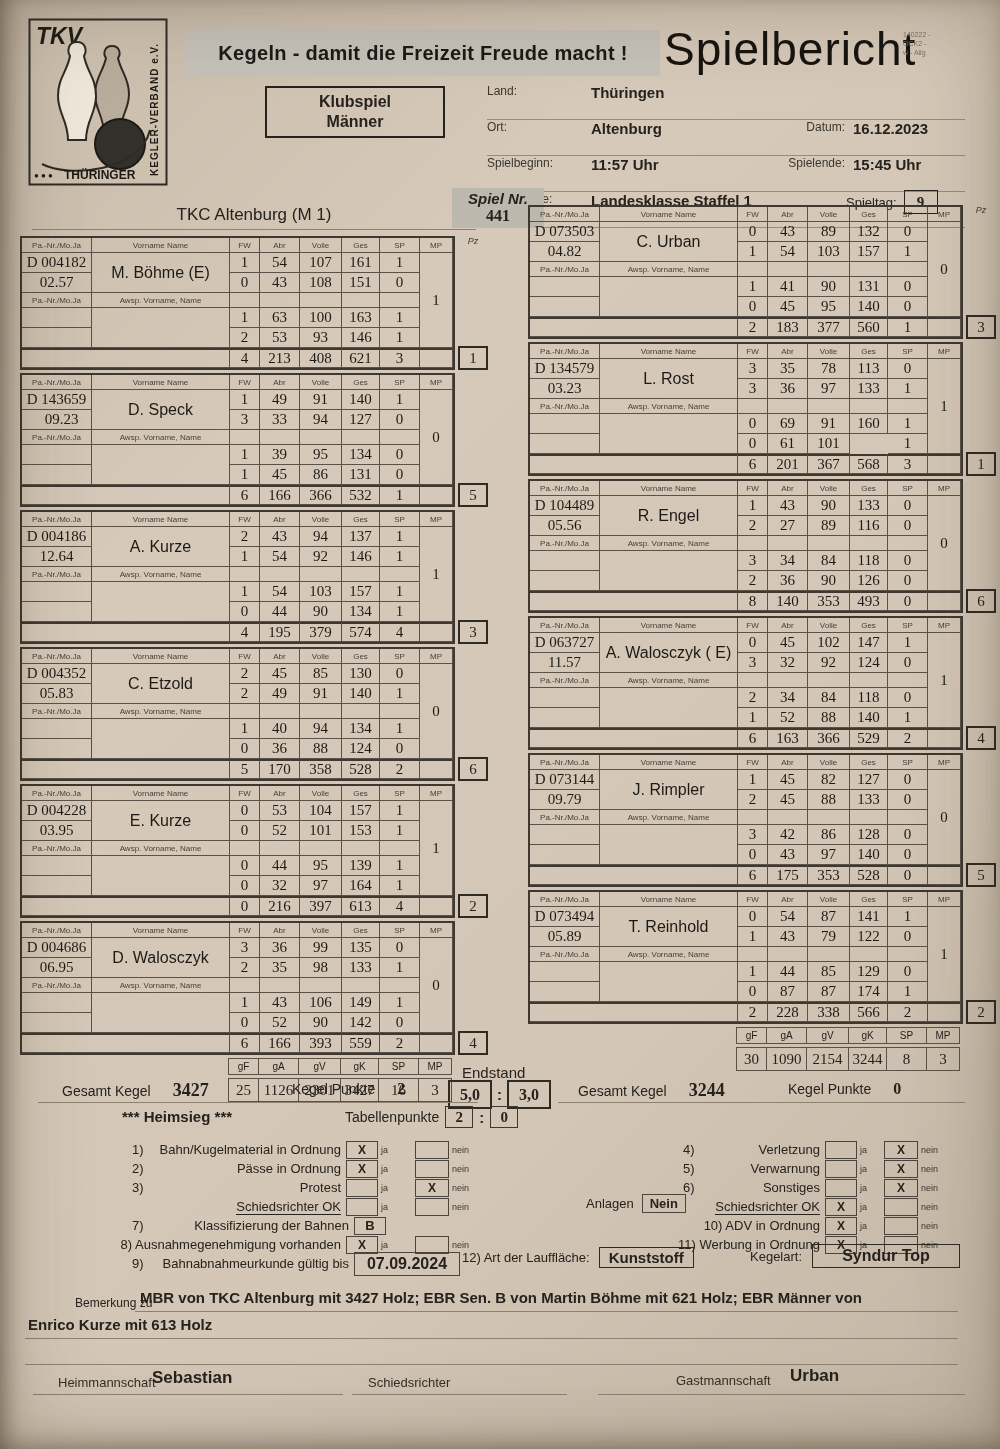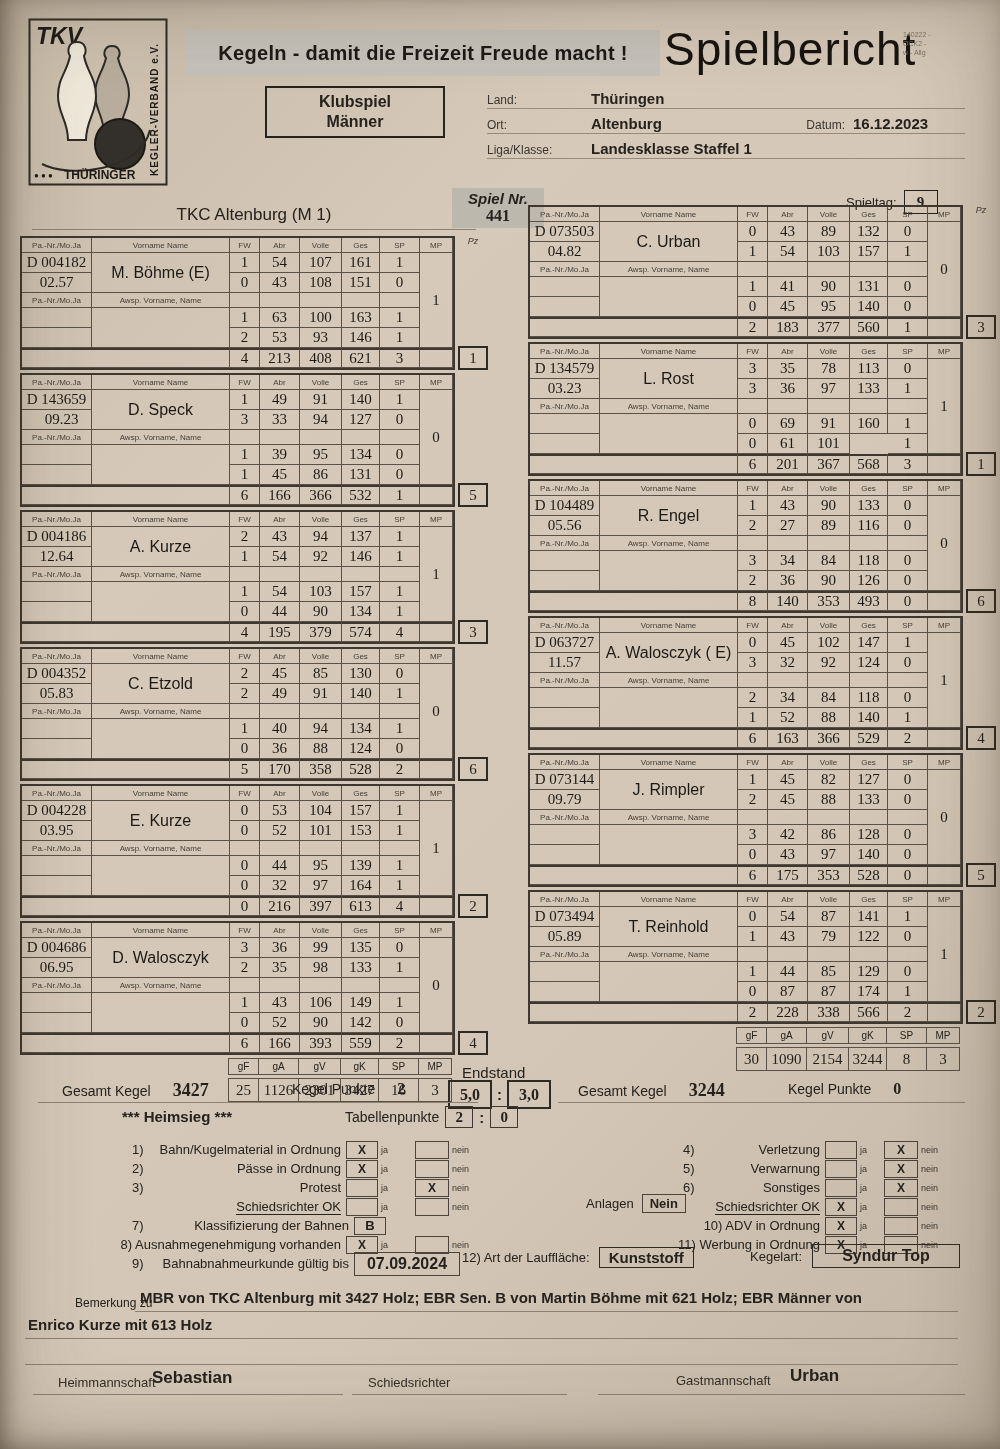--- a/index.html
+++ b/index.html
@@ -10,21 +10,21 @@
     box-shadow:inset 0 0 90px rgba(70,55,35,.32),inset 14px 0 26px -12px rgba(50,40,25,.5),inset 0 -12px 30px -12px rgba(50,40,25,.4);}
   .abs{position:absolute;}
   
   .slogan{left:186px;top:30px;width:474px;height:46px;background:#c5c2ba;display:flex;align-items:center;justify-content:center;
     font-size:20px;font-weight:bold;letter-spacing:.3px;color:#1c1915;}
   .title{left:664px;top:22px;font-size:46px;color:#16130f;letter-spacing:1px;}
   .formcode{left:903px;top:30px;font-size:7px;line-height:9px;color:#7b7164;}
   .mtbox{left:265px;top:86px;width:176px;height:48px;border:2px solid #26221e;display:flex;flex-direction:column;align-items:center;justify-content:center;}
   .mtbox div{font-weight:bold;font-size:16px;line-height:20px;}
   .info{left:487px;top:84px;width:478px;}
-  .irow{display:flex;align-items:flex-end;height:23px;border-bottom:1px solid #978b7c;padding-bottom:1px;}
+  .irow{display:flex;align-items:flex-start;height:23px;border-bottom:1px solid #978b7c;padding-bottom:12px;}
   .ilabel{width:104px;font-size:12px;color:#3b362f;}
   .ival{font-weight:bold;font-size:15px;}
   .dlabel{margin-left:auto;font-size:12px;color:#3b362f;margin-right:8px;}
   .dval{font-weight:bold;font-size:15px;width:112px;}
   .spielnr{left:452px;top:188px;width:92px;background:#bdb8ae;text-align:center;padding:2px 0 3px;}
   .spielnr .l1{font-style:italic;font-weight:bold;font-size:15px;}
   .spielnr .l2{font-weight:bold;font-size:16px;font-family:"Liberation Serif",serif;}
   .spieltag{left:846px;top:190px;display:flex;align-items:center;gap:7px;}
   .spieltag .lbl{font-size:13px;}
   .spieltag .box{width:32px;height:22px;border:1px solid #26221e;display:flex;align-items:center;justify-content:center;
@@ -134,20 +134,26 @@
       <span class="ilabel">Land:</span>
       <span class="ival">Thüringen</span>
     </div>
     <div class="irow">
       <span class="ilabel">Ort:</span>
       <span class="ival">Altenburg</span>
       <span class="dlabel">Datum:</span>
       <span class="dval">16.12.2023</span>
     </div>
     <div class="irow">
+      <span class="ilabel">Spielbeginn:</span>
+      <span class="ival">11:57 Uhr</span>
+      <span class="dlabel">Spielende:</span>
+      <span class="dval">15:45 Uhr</span>
+    </div>
+    <div class="irow">
       <span class="ilabel">Liga/Klasse:</span>
       <span class="ival">Landesklasse Staffel 1</span>
     </div>
   </div>
 
   <div class="abs spielnr">
     <div class="l1">Spiel Nr.</div>
     <div class="l2">441</div>
   </div>
   <div class="abs spieltag">

